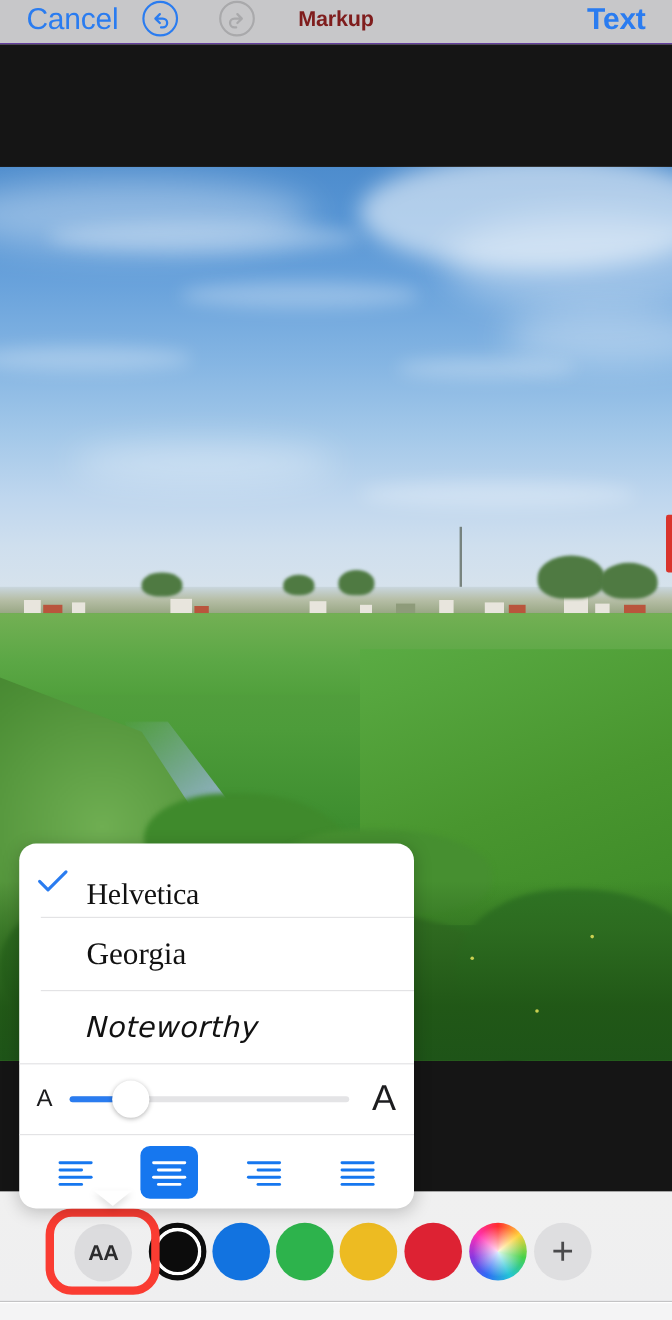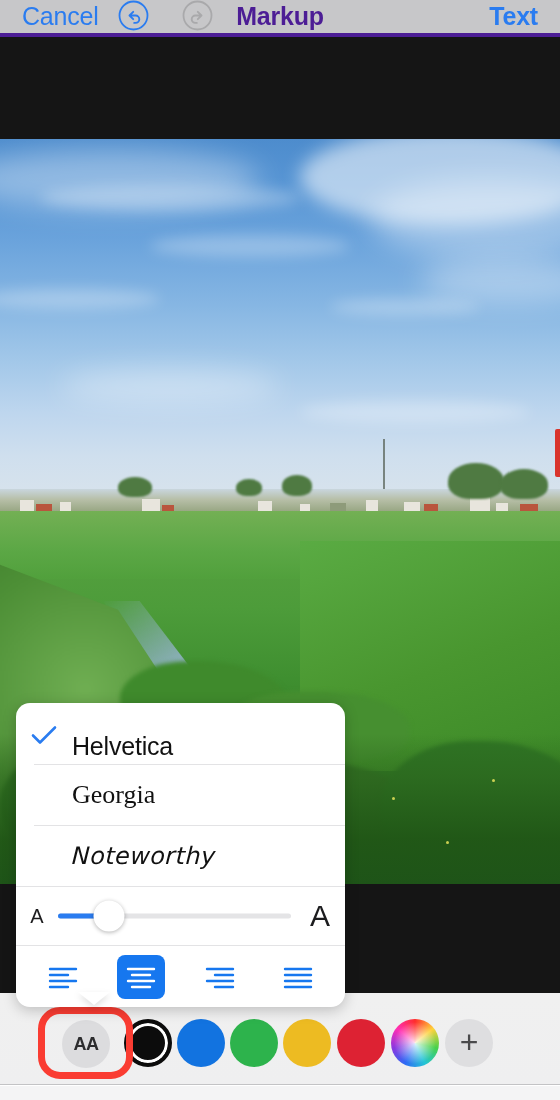--- a/index.html
+++ b/index.html
@@ -15,21 +15,21 @@
     font-family: "Liberation Sans", sans-serif;
     -webkit-font-smoothing: antialiased;
   }
 
   
   #topbar {
     position: absolute;
     left: 0; top: 0;
     width: 560px; height: 37px;
     background: #c7c7c9;
-    border-bottom: 4px solid #4c1d95;
+    border-bottom: 1px solid #4c1d95;
     box-sizing: border-box;
   }
   #cancel-btn {
     position: absolute;
     left: 22px; top: 0px;
     height: 33px; line-height: 33px;
     font-size: 25px;
     color: #2a7cf0;
     letter-spacing: -0.2px;
     cursor: pointer;
@@ -42,23 +42,23 @@
   }
   #undo-btn { left: 118px; }
   #redo-btn { left: 182px; }
   #undo-btn svg, #redo-btn svg { display:block; width:31px; height:31px; }
 
   #markup-title {
     position: absolute;
     left: 0; top: 0;
     width: 560px; height: 33px; line-height: 33px;
     text-align: center;
-    font-size: 25px;
+    font-size: 18px;
     font-weight: bold;
-    color: #4c1d95;
+    color: #7f1d1d;
     letter-spacing: -0.2px;
   }
   #done-btn {
     position: absolute;
     right: 22px; top: 0px;
     height: 33px; line-height: 33px;
     font-size: 25px;
     font-weight: bold;
     color: #2a7cf0;
     letter-spacing: -0.2px;
@@ -239,21 +239,21 @@
   .check-slot {
     width: 56px;
     flex: 0 0 56px;
     text-align: center;
     color: #2a7cf0;
     font-size: 24px;
     line-height: 1;
   }
   .check-slot svg { display: inline-block; vertical-align: middle; }
   .font-name { font-size: 25px; color: #111111; }
-  .font-name.helvetica  { font-family: Liberation Sans, sans-serif; letter-spacing: -0.2px; margin-top: 25px; }
+  .font-name.helvetica  { font-family: Liberation Serif, serif; letter-spacing: -0.2px; margin-top: 25px; }
   .font-name.georgia    { font-family: "Liberation Serif", "DejaVu Serif", serif; font-size: 26px; }
   .font-name.noteworthy { font-family: "DejaVu Sans", sans-serif; font-size: 24px; font-style: italic; letter-spacing: 0.4px; transform: skewX(-3deg); }
 
   
   #size-row {
     position: relative;
     height: 58px;
     display: flex;
     align-items: center;
     border-top: 1px solid #e3e3e5;

